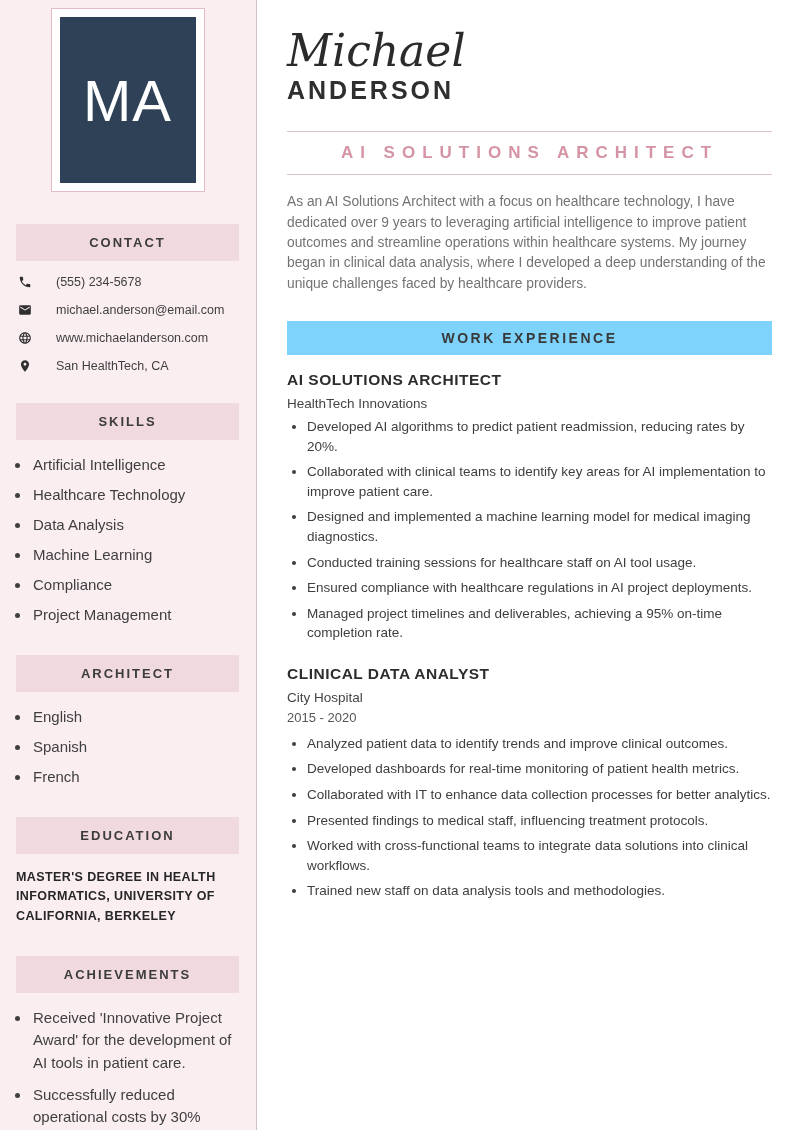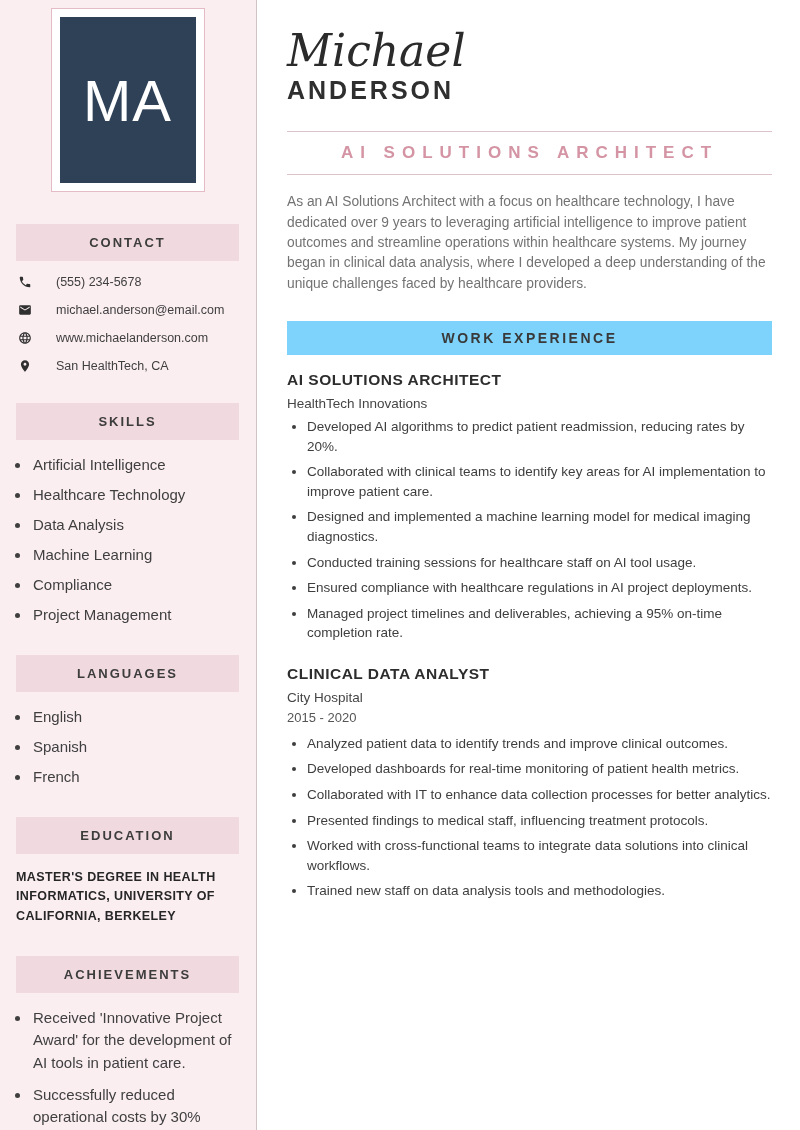--- a/index.html
+++ b/index.html
@@ -211,21 +211,21 @@
       <li>Artificial Intelligence</li>
           <li>Healthcare Technology</li>
           <li>Data Analysis</li>
           <li>Machine Learning</li>
           <li>Compliance</li>
           <li>Project Management</li>
         </ul>
     </section>
 
     <section>
-      <h2 class="band">LANGUAGES</h2>
+      <h2 class="band">ARCHITECT</h2>
       <ul class="side-list">
 
       <li>English</li>
           <li>Spanish</li>
           <li>French</li>
         </ul>
     </section>
 
     <section>
       <h2 class="band">EDUCATION</h2>

